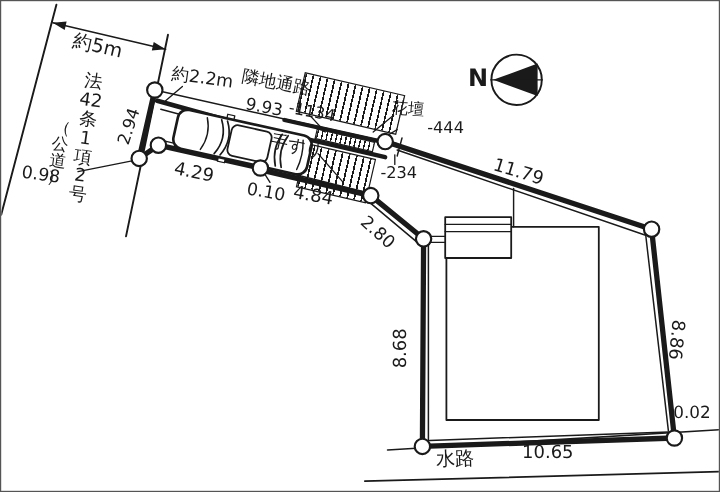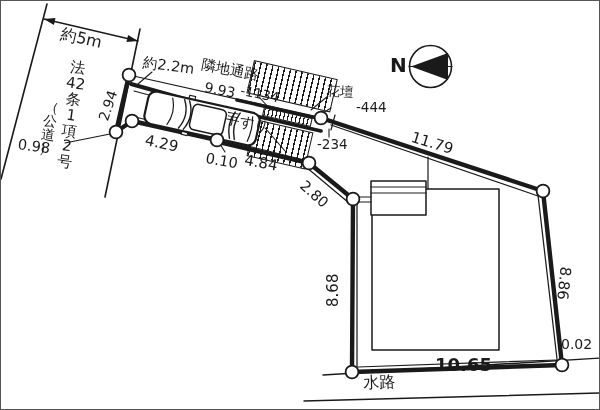--- a/index.html
+++ b/index.html
@@ -155,19 +155,19 @@
   <div class="lbl" style="left:306px;top:177px;font-size:14.5px;transform:rotate(42deg);">2.80</div>
 
   <div class="lbl" style="left:413px;top:128px;font-size:15px;transform:rotate(17deg);">11.79</div>
 
   <div class="lbl ctr" style="left:316px;top:281px;font-size:15px;transform:rotate(-90deg);">8.68</div>
 
   <div class="lbl ctr" style="left:546px;top:274px;font-size:15px;transform:rotate(96deg);">8.86</div>
 
   <div class="lbl" style="left:560px;top:336px;font-size:14px;text-align:center;">0.02</div>
 
-  <div class="lbl" style="left:434px;top:354px;font-size:18px;font-weight:bold;">10.65</div>
+  <div class="lbl" style="left:434px;top:368px;font-size:15px;">10.65</div>
 
   <div class="lbl" style="left:362px;top:373px;font-size:16px;transform:rotate(-2deg);">水路</div>
 
   <div class="lbl" style="left:389px;top:53px;font-size:20px;font-weight:bold;">N</div>
 
 </div>
 
 </body></html>

